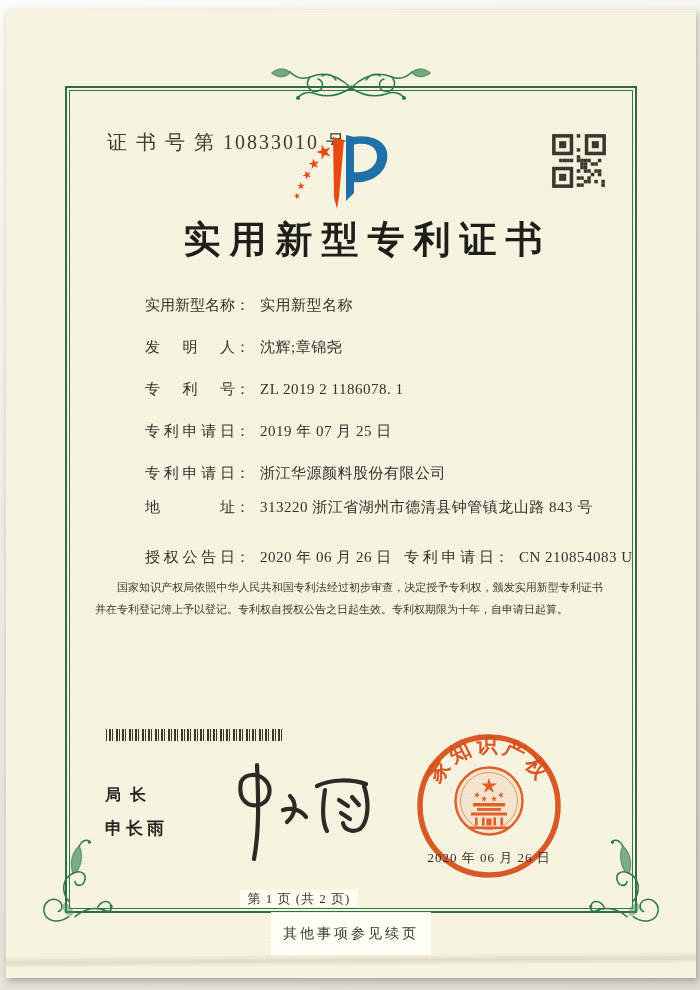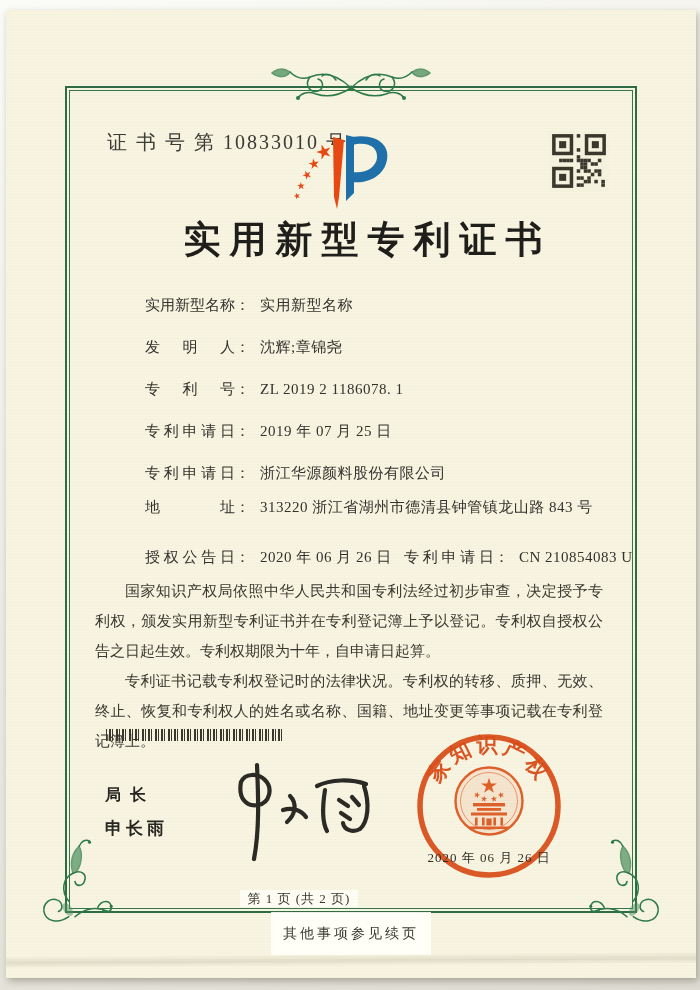--- a/index.html
+++ b/index.html
@@ -49,22 +49,22 @@
   .row{position:absolute;left:0;white-space:nowrap;}
   .flabel{
     display:inline-block;width:90px;text-align:justify;text-align-last:justify;
     vertical-align:top;white-space:nowrap;margin-left:44px;
   }
   .colon{display:inline-block;}
   .fvalue{margin-left:10px;letter-spacing:.5px;}
   .grant2{position:absolute;left:259px;top:0;white-space:nowrap;}
   
   .paras{
-    position:absolute;left:89px;top:566px;width:508px;font-size:15px;
-    color:#3a382f;text-align:justify;line-height:30px;
+    position:absolute;left:89px;top:566px;width:508px;font-size:11px;
+    color:#3a382f;text-align:justify;line-height:22px;
   }
   .paras p{margin:0;text-indent:2em;}
   
   .barcode{
     position:absolute;left:100px;top:719px;width:176px;height:12px;
     background:repeating-linear-gradient(90deg,
       #3a372c 0 1px,transparent 1px 3px,#3a372c 3px 5px,transparent 5px 6px,
       #3a372c 6px 7px,transparent 7px 10px,#3a372c 10px 12px,transparent 12px 13px);
   }
   .officer-title{position:absolute;left:99px;top:775px;font-family:"Liberation Sans","DejaVu Sans",sans-serif;
@@ -233,21 +233,20 @@
       <div class="row" style="top:252px">
         <span class="flabel">授权公告日</span><span class="colon">：</span><span class="fvalue">2020 年 06 月 26 日</span>
         <span class="grant2">
           <span class="flabel">专利申请日</span><span class="colon">：</span><span class="fvalue">CN 210854083 U</span>
         </span>
       </div>
     </div>
 
     <div class="paras">
       <p>国家知识产权局依照中华人民共和国专利法经过初步审查，决定授予专利权，颁发实用新型专利证书并在专利登记簿上予以登记。专利权自授权公告之日起生效。专利权期限为十年，自申请日起算。</p>
-      <p>专利证书记载专利权登记时的法律状况。专利权的转移、质押、无效、终止、恢复和专利权人的姓名或名称、国籍、地址变更等事项记载在专利登记簿上。</p>
     </div>
 
     <div class="barcode"></div>
 
     <div class="officer-title">局长</div>
     <div class="officer-name">申长雨</div>
 
     <svg class="signature" width="162" height="104" viewBox="0 0 162 104">
       <g stroke="#2b2a25" stroke-width="4.2" fill="none" stroke-linecap="round" stroke-linejoin="round">
         <path d="M28,22 C25,38 33,47 45,45 C57,43 60,28 52,20 C45,13 32,13 28,22"></path>

